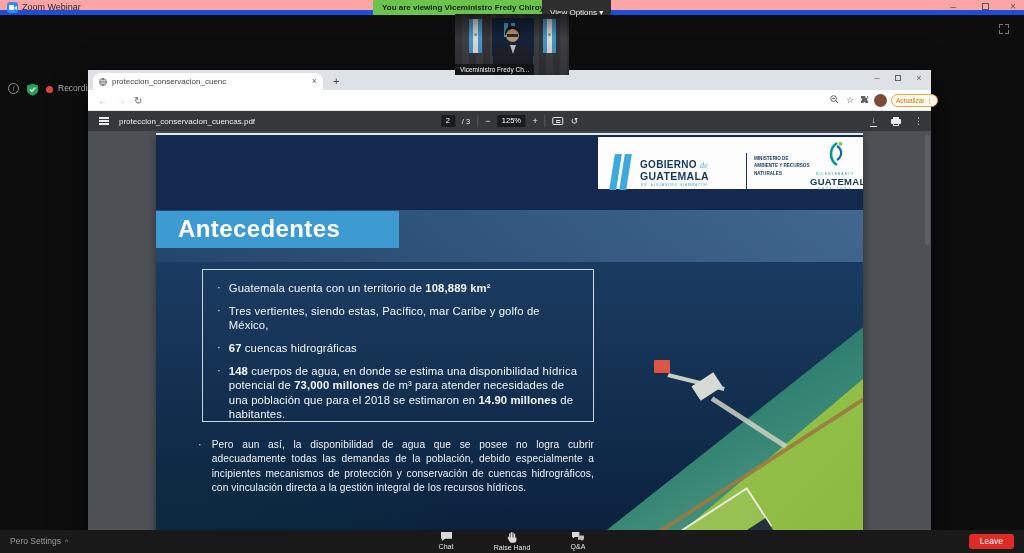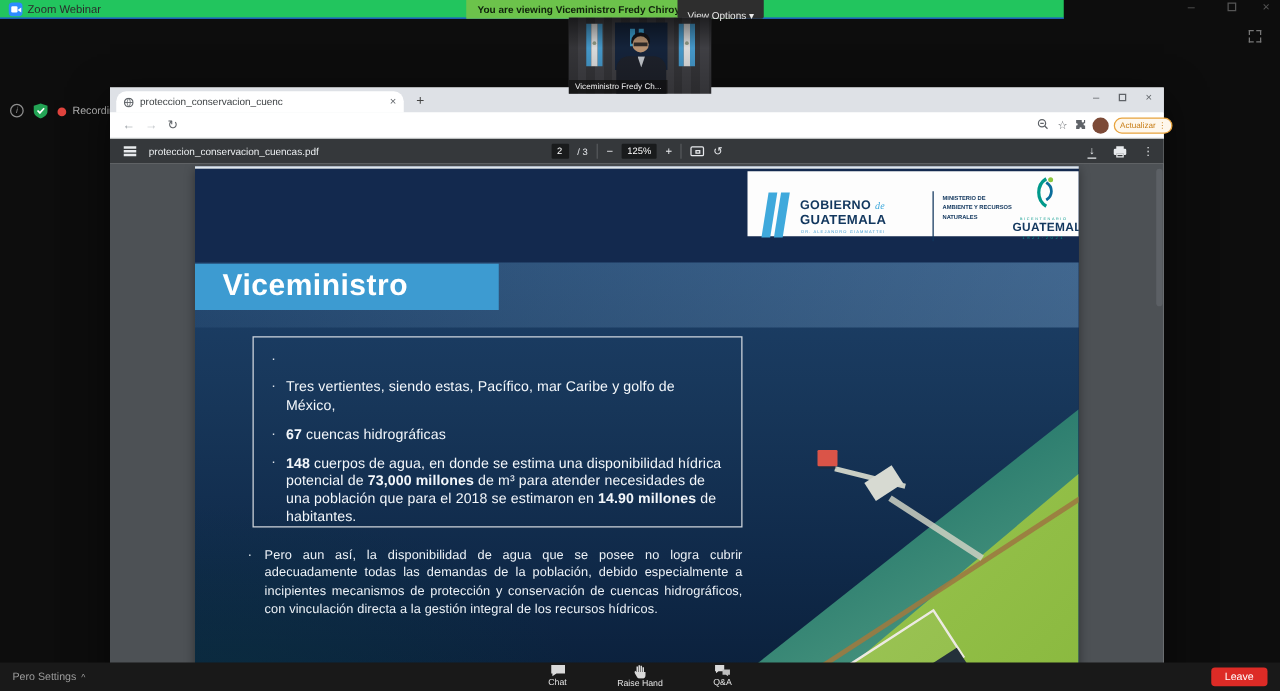--- a/index.html
+++ b/index.html
@@ -2,21 +2,21 @@
 <html><head>
 <meta charset="utf-8">
 <style>
   *{margin:0;padding:0;box-sizing:border-box}
   html,body{background:#000}
   #stage{position:relative;width:1024px;height:553px;background:#0d0d0d;overflow:hidden;
          font-family:"Liberation Sans",sans-serif;-webkit-font-smoothing:antialiased}
   .b{font-weight:bold}
 
   
-  .ztitle{position:absolute;left:0;top:0;width:851px;height:15px;background:#22c55e;border-bottom:1px solid #1d4ed8}
+  .ztitle{position:absolute;left:0;top:0;width:1024px;height:15px;background:#fca5a5;border-bottom:5px solid #1d4ed8}
   .zlogo{position:absolute;left:7px;top:2px;width:11px;height:11px;border-radius:3px;background:#2d8cff}
   .zlogo i{position:absolute;left:2px;top:3px;width:4.5px;height:5px;background:#fff;border-radius:1px}
   .zlogo u{position:absolute;left:7px;top:3.5px;border-top:2px solid transparent;border-bottom:2px solid transparent;border-right:3px solid #fff}
   .ztext{position:absolute;left:22px;top:0;line-height:15px;font-size:9px;color:#2b2b2b}
   .zbanner{position:absolute;left:373px;top:0;height:15px;line-height:15px;background:#6cc34b;color:#10230c;
            font-size:8px;padding:0 9px;font-weight:bold}
   .zviewopt{position:absolute;left:542px;top:0;height:15px;line-height:15px;background:#2e2e2e;color:#e9e9e9;
             font-size:8px;padding:5px 8px;border-radius:0 0 2px 2px;cursor:pointer}
   .wc{position:absolute;top:0;height:15px;line-height:14px;font-size:10px;color:#555;text-align:center;width:18px}
   .wc .sq{display:inline-block;width:7px;height:7px;border:1px solid #555}
@@ -336,25 +336,26 @@
             <div class="shoreline"></div>
             <div class="court"></div>
             <div class="courtdark"></div>
             <div class="pier-dock"></div>
             <div class="pier-pad"></div>
             <div class="pier-path"></div>
             <div class="pier-roof"></div>
           </div>
         </div>
 
-        <div class="sl-title">Viceministro</div>
+        <div class="sl-title">Antecedentes</div>
 
         <div class="bulletbox">
           <div class="bullet">
               <span class="bmark">·</span>
+              <span><span>Guatemala cuenta con un territorio de </span><span class="b">108,889 km²</span></span>
             </div>
           <div class="bullet">
               <span class="bmark">·</span>
               <span><span>Tres vertientes, siendo estas, Pacífico, mar Caribe y golfo de México,</span></span>
             </div>
           <div class="bullet">
               <span class="bmark">·</span>
               <span><span class="b">67</span><span> cuencas hidrográficas</span></span>
             </div>
           <div class="bullet">

